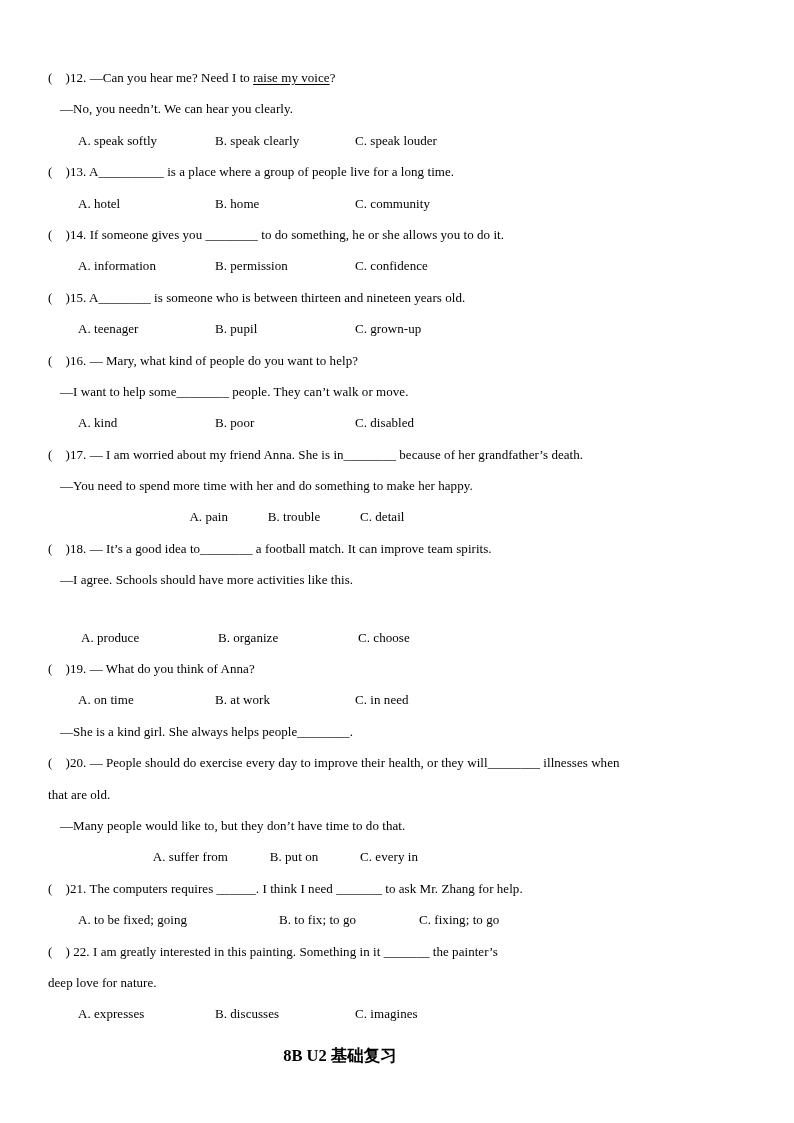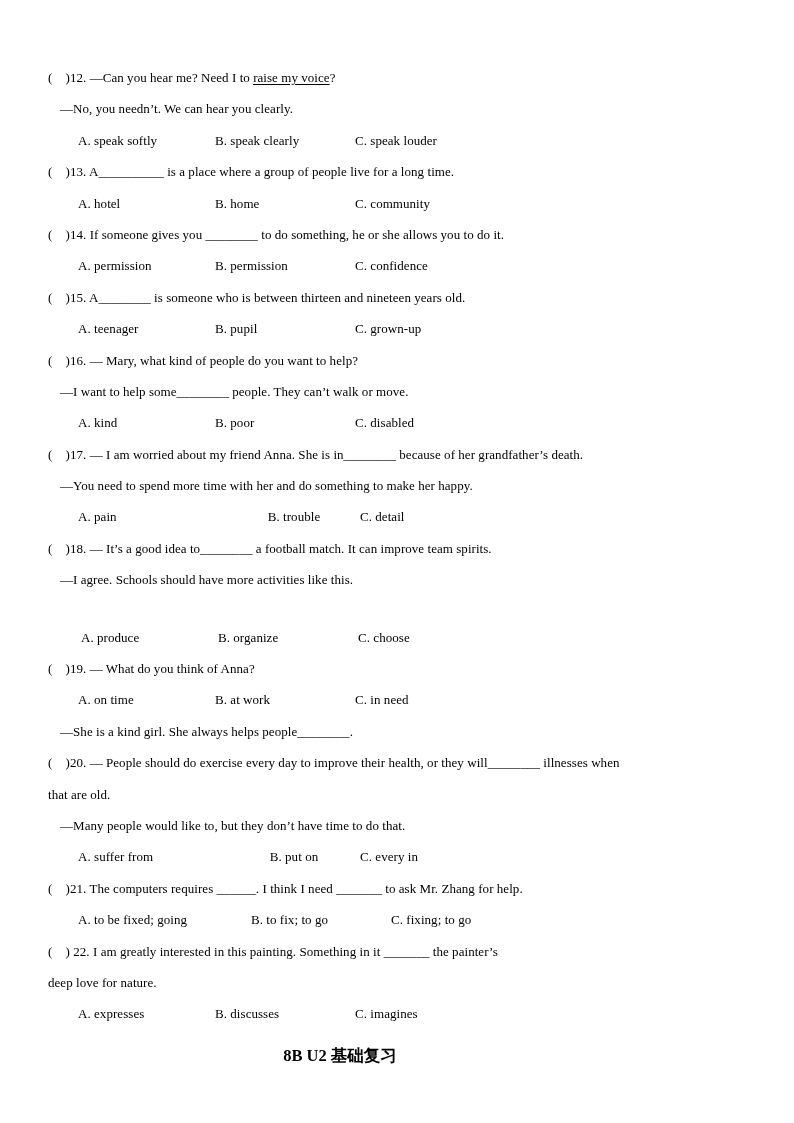--- a/index.html
+++ b/index.html
@@ -72,23 +72,23 @@
     display: inline-block;
     white-space: pre;
   }
 
   
   .col-a { width: 137px; }
   .col-b { width: 140px; }
   .col-c { width: auto; }
 
   .col-a-wide { width: 173px; }
-  .col-b-wide { width: 140px; }
+  .col-b-wide { width: 140px; margin-left: 28px; }
 
-  .col-a-n  { width: 150px; }
+  .col-a-n  { width: 150px; text-align: right; }
   .col-b-n  { width: 132px; text-align: center; }
 
   .footing {
     position: absolute;
     left: 0;
     top: 1044px;
     width: 680px;
     text-align: center;
     font-size: 16.5px;
     font-weight: bold;
@@ -103,21 +103,21 @@
   <div class="content">
 
     <div class="line stem"><span>(    )12.</span><span> —Can you hear me? Need I to </span><span class="u">raise my voice</span><span>?</span></div>
     <div class="line reply">—No, you needn’t. We can hear you clearly.</div>
     <div class="line choices"><span class="opt col-a">A. speak softly</span><span class="opt col-b">B. speak clearly</span><span class="opt col-c">C. speak louder</span></div>
 
     <div class="line stem"><span>(    )13.</span><span> A__________ is a place where a group of people live for a long time.</span></div>
     <div class="line choices"><span class="opt col-a">A. hotel</span><span class="opt col-b">B. home</span><span class="opt col-c">C. community</span></div>
 
     <div class="line stem"><span>(    )14.</span><span> If someone gives you ________ to do something, he or she allows you to do it.</span></div>
-    <div class="line choices"><span class="opt col-a">A. permission</span><span class="opt col-b">B. permission</span><span class="opt col-c">C. confidence</span></div>
+    <div class="line choices"><span class="opt col-a">A. information</span><span class="opt col-b">B. permission</span><span class="opt col-c">C. confidence</span></div>
 
     <div class="line stem"><span>(    )15.</span><span> A________ is someone who is between thirteen and nineteen years old.</span></div>
     <div class="line choices"><span class="opt col-a">A. teenager</span><span class="opt col-b">B. pupil</span><span class="opt col-c">C. grown-up</span></div>
 
     <div class="line stem"><span>(    )16.</span><span> — Mary, what kind of people do you want to help?</span></div>
     <div class="line reply">—I want to help some________ people. They can’t walk or move.</div>
     <div class="line choices"><span class="opt col-a">A. kind</span><span class="opt col-b">B. poor</span><span class="opt col-c">C. disabled</span></div>
 
     <div class="line stem"><span>(    )17.</span><span> — I am worried about my friend Anna. She is in________ because of her grandfather’s death.</span></div>
     <div class="line reply">—You need to spend more time with her and do something to make her happy.</div>

